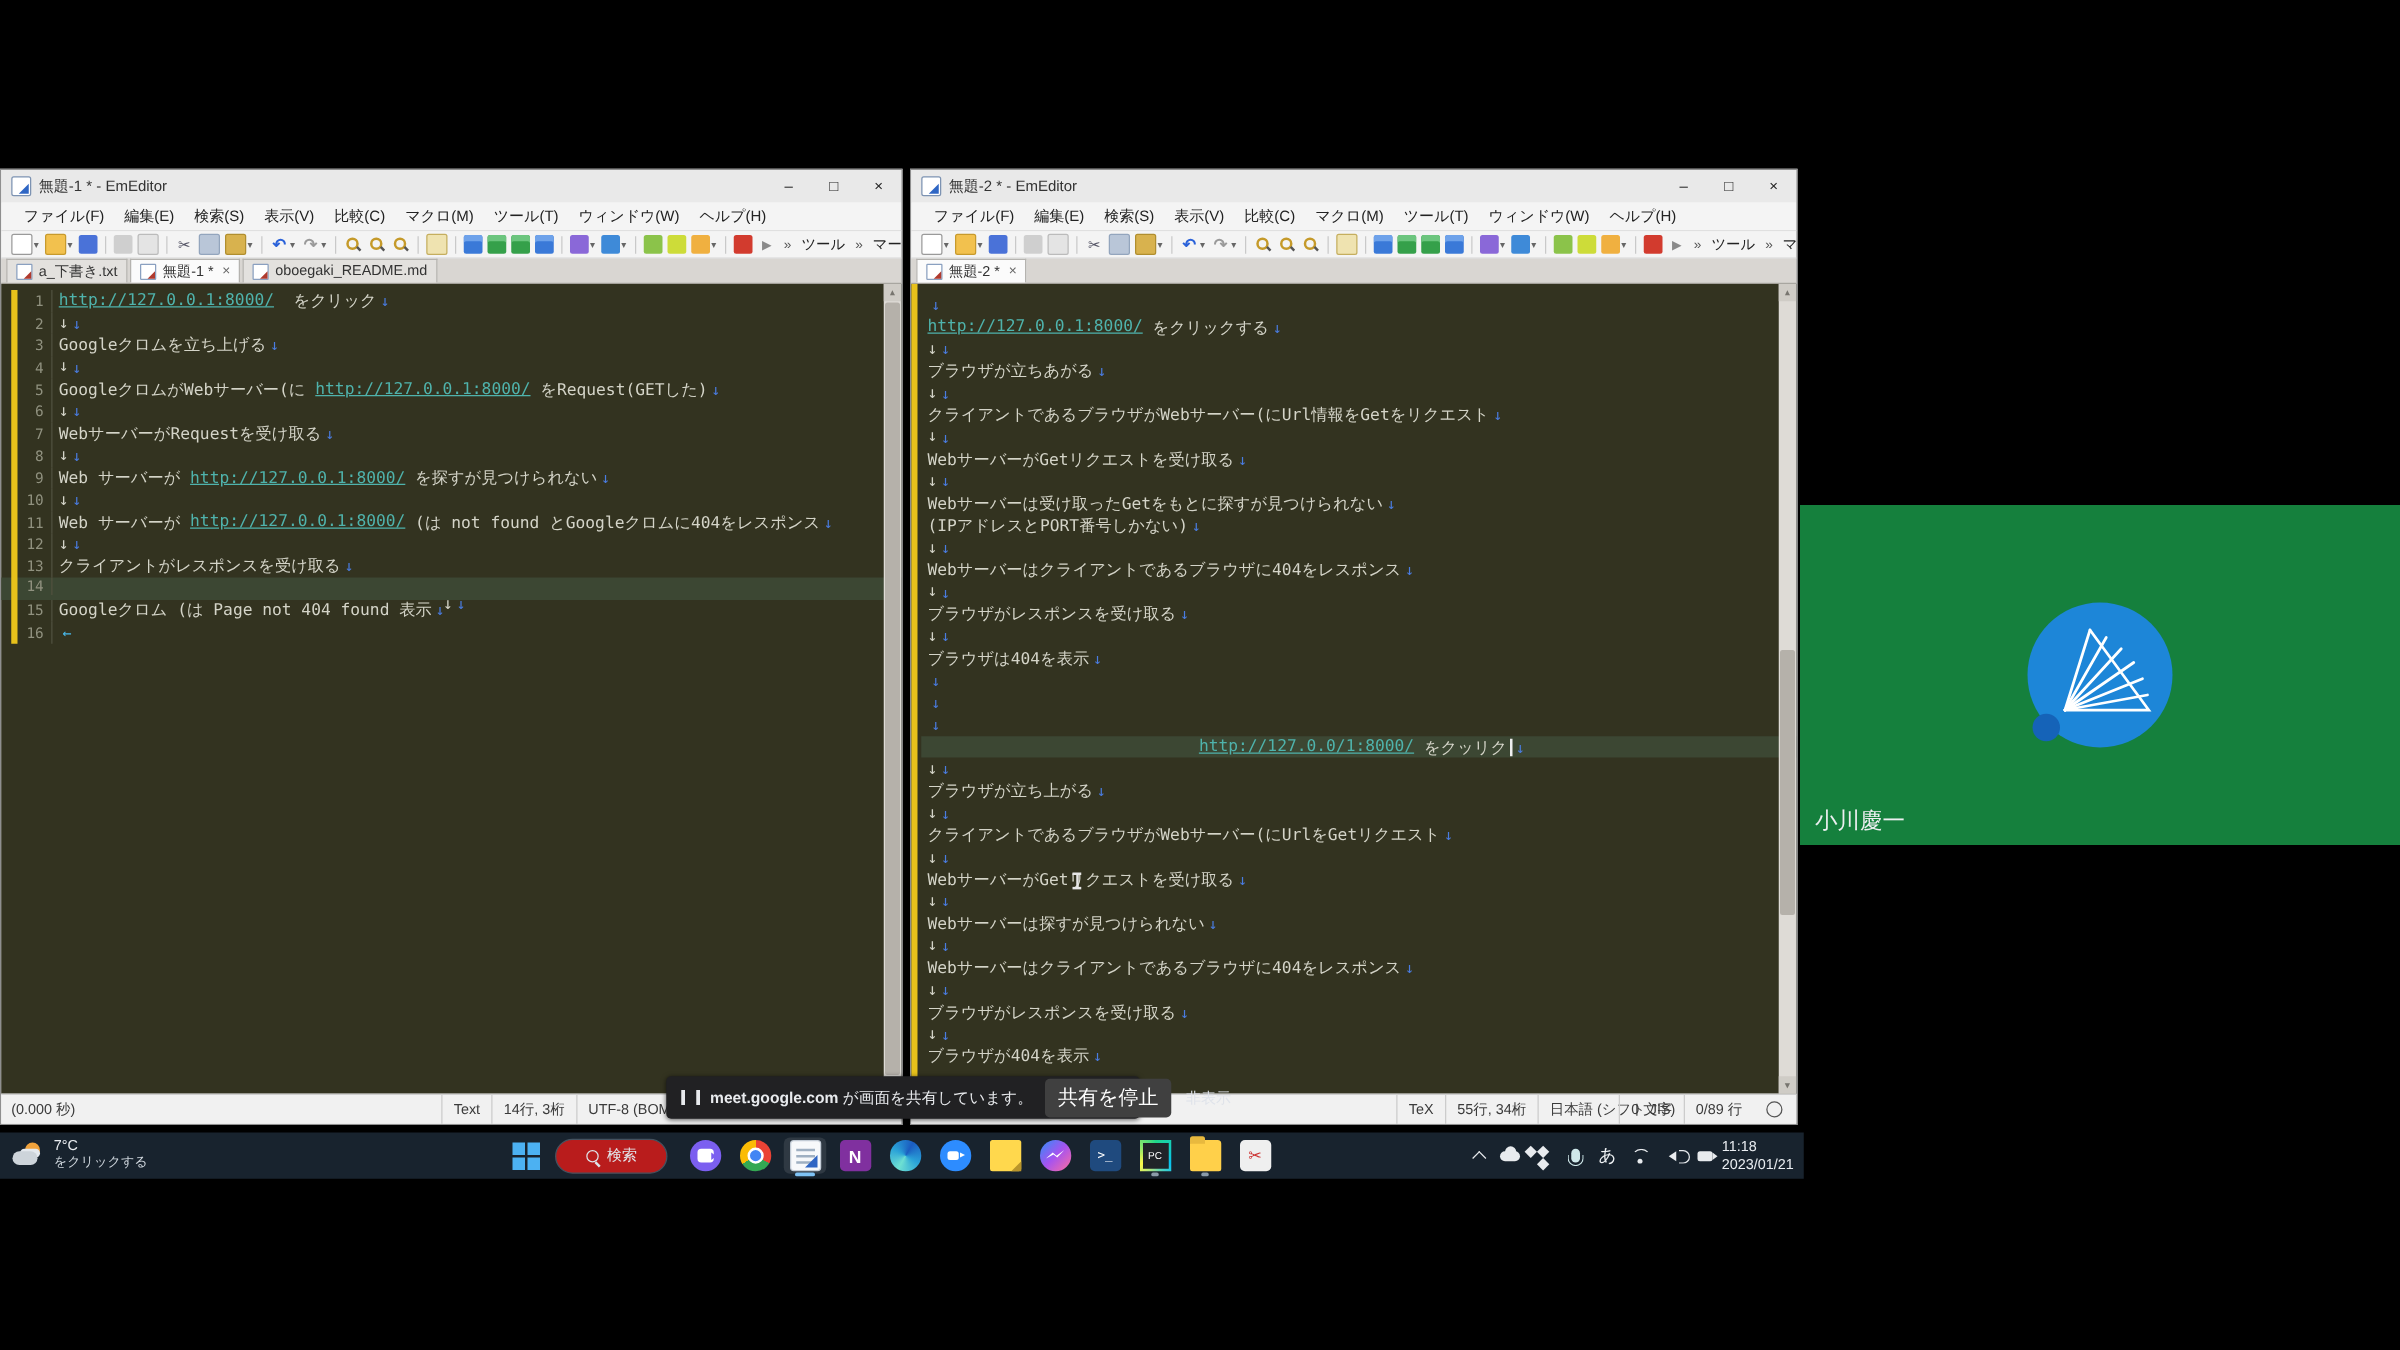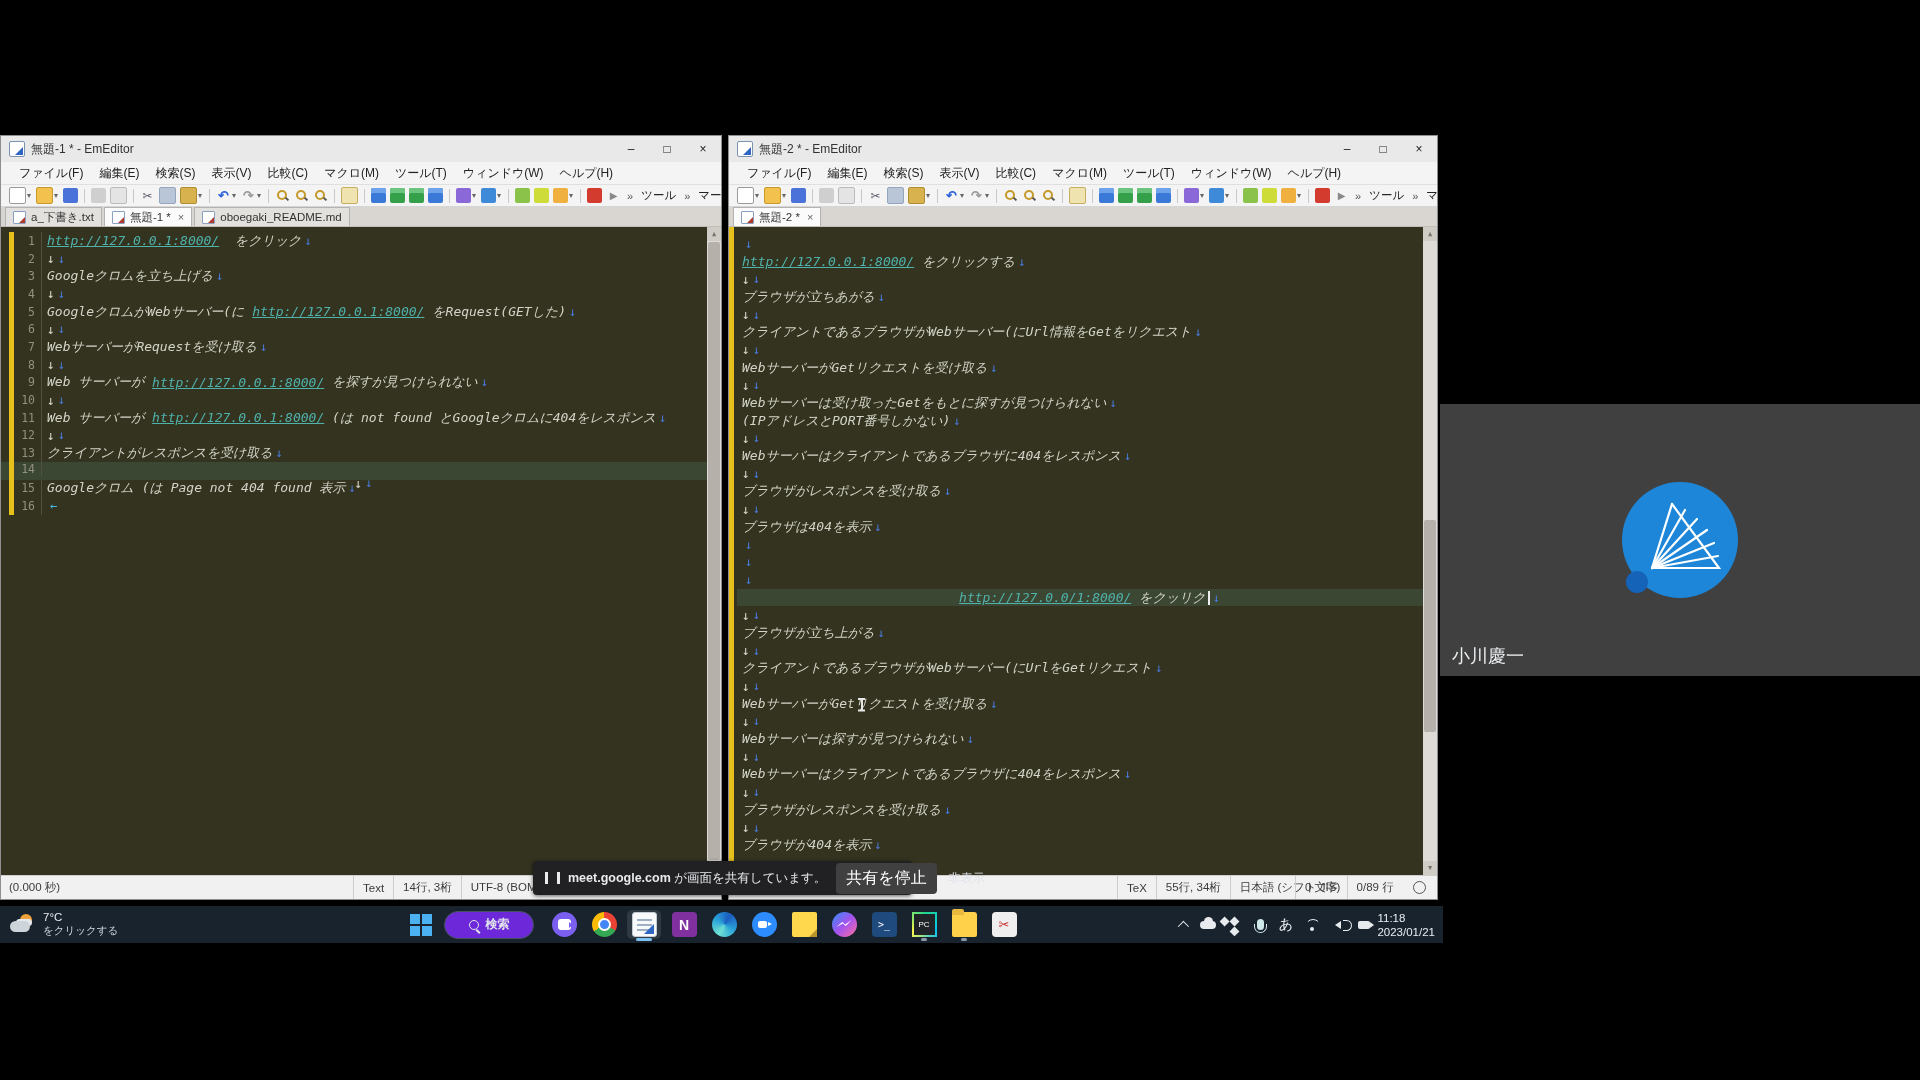--- a/index.html
+++ b/index.html
@@ -65,21 +65,21 @@
   
   .editor{flex:1 1 auto;background:#333320;position:relative;overflow:hidden;
           font-family:"DejaVu Sans Mono",monospace;}
   .ybar{position:absolute;width:5px;background:#e7c11b;z-index:2;}
   .lines{position:absolute;inset:0;}
   .row{height:17.7px;display:flex;align-items:center;}
   .row.cur{background:#3c4733;flex-direction:column;}
   .num{width:34px;flex:0 0 auto;text-align:right;padding-right:6px;font-size:11.5px;color:#90917f;
        border-right:1px solid #50513f;align-self:stretch;display:flex;align-items:center;justify-content:flex-end;}
   .code{padding-left:5px;font-size:13px;color:#d4d4c8;white-space:pre;display:flex;align-items:center;}
-  .seg{white-space:pre;font-style:italic;}
+  .seg{white-space:pre;}
   .seg.url{color:#4fb3ac;text-decoration:underline;}
   .mark{color:#4a7ce0;font-size:12px;margin-left:3px;}
   .mark.eof{color:#49b8e8;}
   .caret{display:inline-block;width:2px;height:14px;background:#eee;margin-left:2px;}
   .vscroll{position:absolute;top:0;bottom:0;right:0;width:14px;background:#dedbd6;z-index:3;}
   .varrow{position:absolute;left:0;width:14px;height:14px;background:#cfccc6;color:#77756f;
           font-size:7px;display:flex;align-items:center;justify-content:center;}
   .vthumb{position:absolute;left:1px;width:12px;background:#b5b1aa;border-radius:2px;}
   .ibeam{position:absolute;width:9px;height:15px;z-index:4;}
   .ibeam::before{content:"";position:absolute;left:4px;top:2px;bottom:2px;width:1.5px;background:#e6e6e6;}
@@ -109,22 +109,22 @@
   .wicon::before{content:"";position:absolute;left:10px;top:1px;width:12px;height:12px;border-radius:50%;
           background:#f0a23c;}
   .wicon::after{content:"";position:absolute;left:0;top:8px;width:20px;height:11px;border-radius:8px;
           background:#cdd4da;box-shadow:4px -4px 0 -2px #e4e9ee;}
   .wtemp{font-size:11.5px;line-height:1.25;}
   .wdesc{font-size:10.5px;line-height:1.25;color:#cfd6dd;}
   .tb-center{position:absolute;left:406px;top:0;height:37px;display:flex;align-items:center;}
   .start{width:30px;height:30px;display:grid;grid-template-columns:10px 10px;grid-gap:2px;
          place-content:center;margin-right:8px;}
   .start span{width:10px;height:10px;background:#4cb1f2;}
-  .searchpill{width:88px;height:26px;border-radius:14px;background:#6d28d9;border:1px solid #44525f;
-          display:flex;align-items:center;justify-content:center;color:#e2e7ec;font-size:12px;margin-right:10px;font-weight:bold;}
+  .searchpill{width:88px;height:26px;border-radius:14px;background:#b91c1c;border:1px solid #44525f;
+          display:flex;align-items:center;justify-content:center;color:#e2e7ec;font-size:12px;margin-right:10px;}
   .mag{width:8px;height:8px;border:1.6px solid #dfe4e9;border-radius:50%;position:relative;margin-right:7px;}
   .mag::after{content:"";position:absolute;left:7px;top:8px;width:5px;height:1.6px;background:#dfe4e9;
           transform:rotate(45deg);transform-origin:0 0;}
   .appbtn{width:40px;height:37px;position:relative;display:flex;align-items:center;justify-content:center;}
   .appbtn.active::before{content:"";position:absolute;inset:4px 3px;background:rgba(255,255,255,.10);border-radius:5px;}
   .appbtn.active::after{content:"";position:absolute;bottom:2px;left:12px;width:16px;height:3px;
           border-radius:2px;background:#7ec2f5;}
   .appbtn.running::after{content:"";position:absolute;bottom:2px;left:17px;width:6px;height:3px;
           border-radius:2px;background:#8a9aa8;}
   .ai{width:25px;height:25px;position:relative;z-index:1;}
@@ -192,21 +192,21 @@
   .t-vol{width:7px;height:9px;position:relative;}
   .t-vol::before{content:"";position:absolute;left:0;top:1px;border-top:4px solid transparent;
       border-bottom:4px solid transparent;border-right:6px solid #e8ebee;}
   .t-vol::after{content:"";position:absolute;left:8px;top:0;width:8px;height:9px;
       border:1.6px solid #e8ebee;border-left:none;border-radius:0 9px 9px 0;}
   .t-cam{width:12px;height:8px;background:#e8ebee;border-radius:2px;position:relative;}
   .t-cam::after{content:"";position:absolute;left:12px;top:1px;border-top:3px solid transparent;
       border-bottom:3px solid transparent;border-left:4px solid #e8ebee;}
   .clock{position:absolute;right:8px;top:5px;text-align:left;color:#e9edf1;font-size:11.5px;line-height:1.25;}
   
-  .tile{position:absolute;left:1440px;top:404px;width:480px;height:272px;background:#404040;}
+  .tile{position:absolute;left:1440px;top:404px;width:480px;height:272px;background:#15803d;}
   .logo{position:absolute;left:182px;top:78px;width:116px;height:116px;border-radius:50%;background:#1d86d8;}
   .logodot{position:absolute;left:186px;top:167px;width:22px;height:22px;border-radius:50%;background:#1563b8;}
   .pname{position:absolute;left:12px;bottom:8px;color:#eceff1;font-size:18px;}
 </style>
 </head>
 <body>
 
 <div class="stage">
 
   <section class="win" id="win-left" style="left:0;top:135px;width:722px;height:765px">

